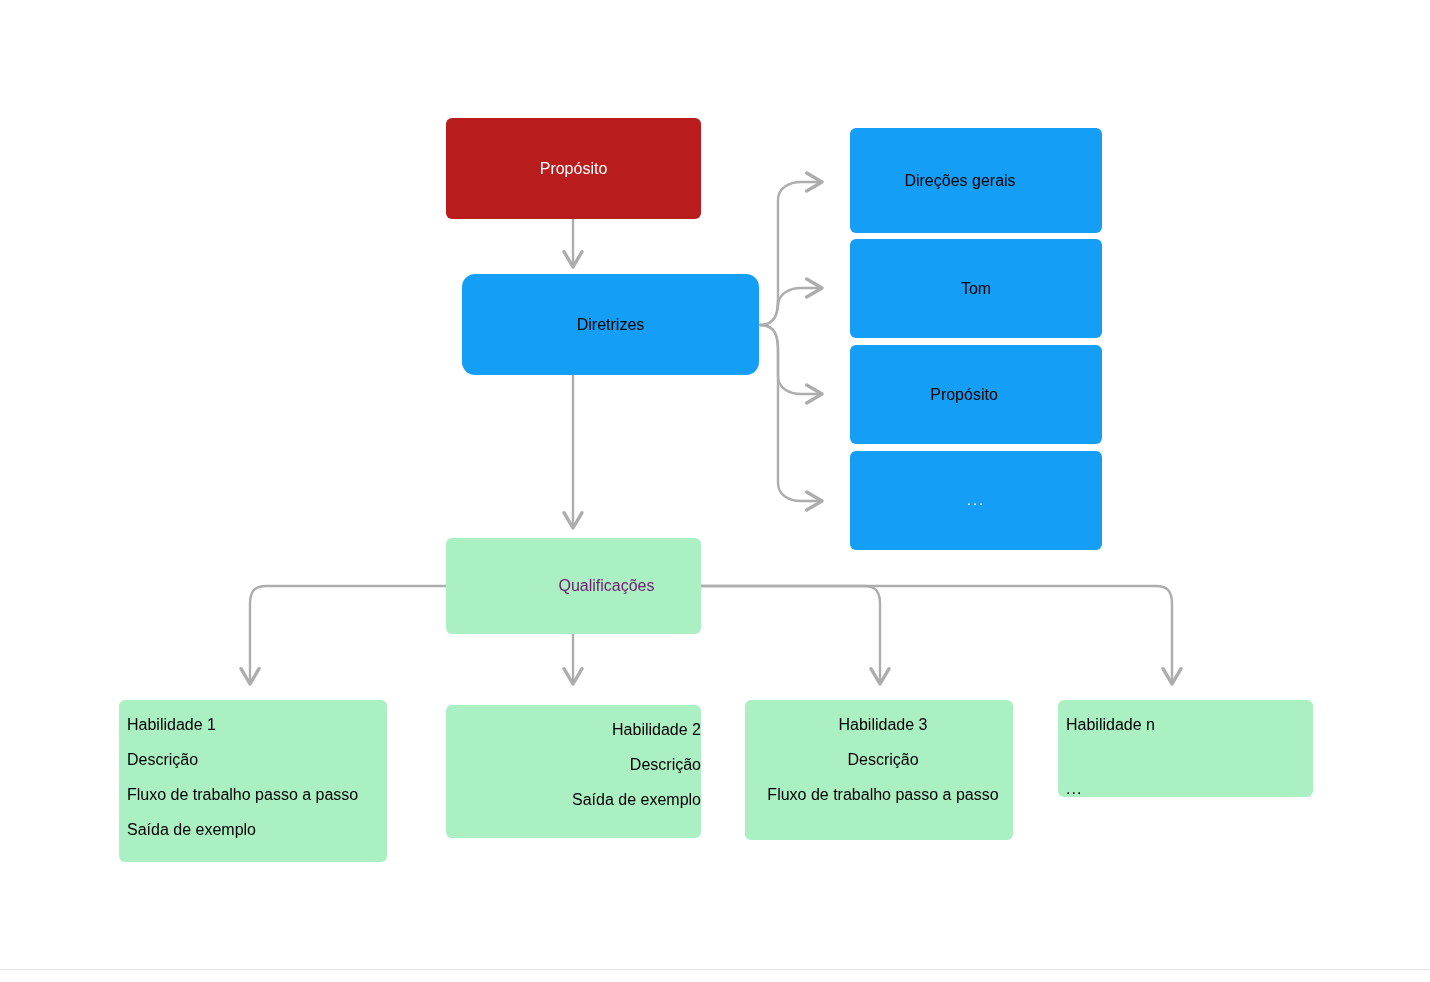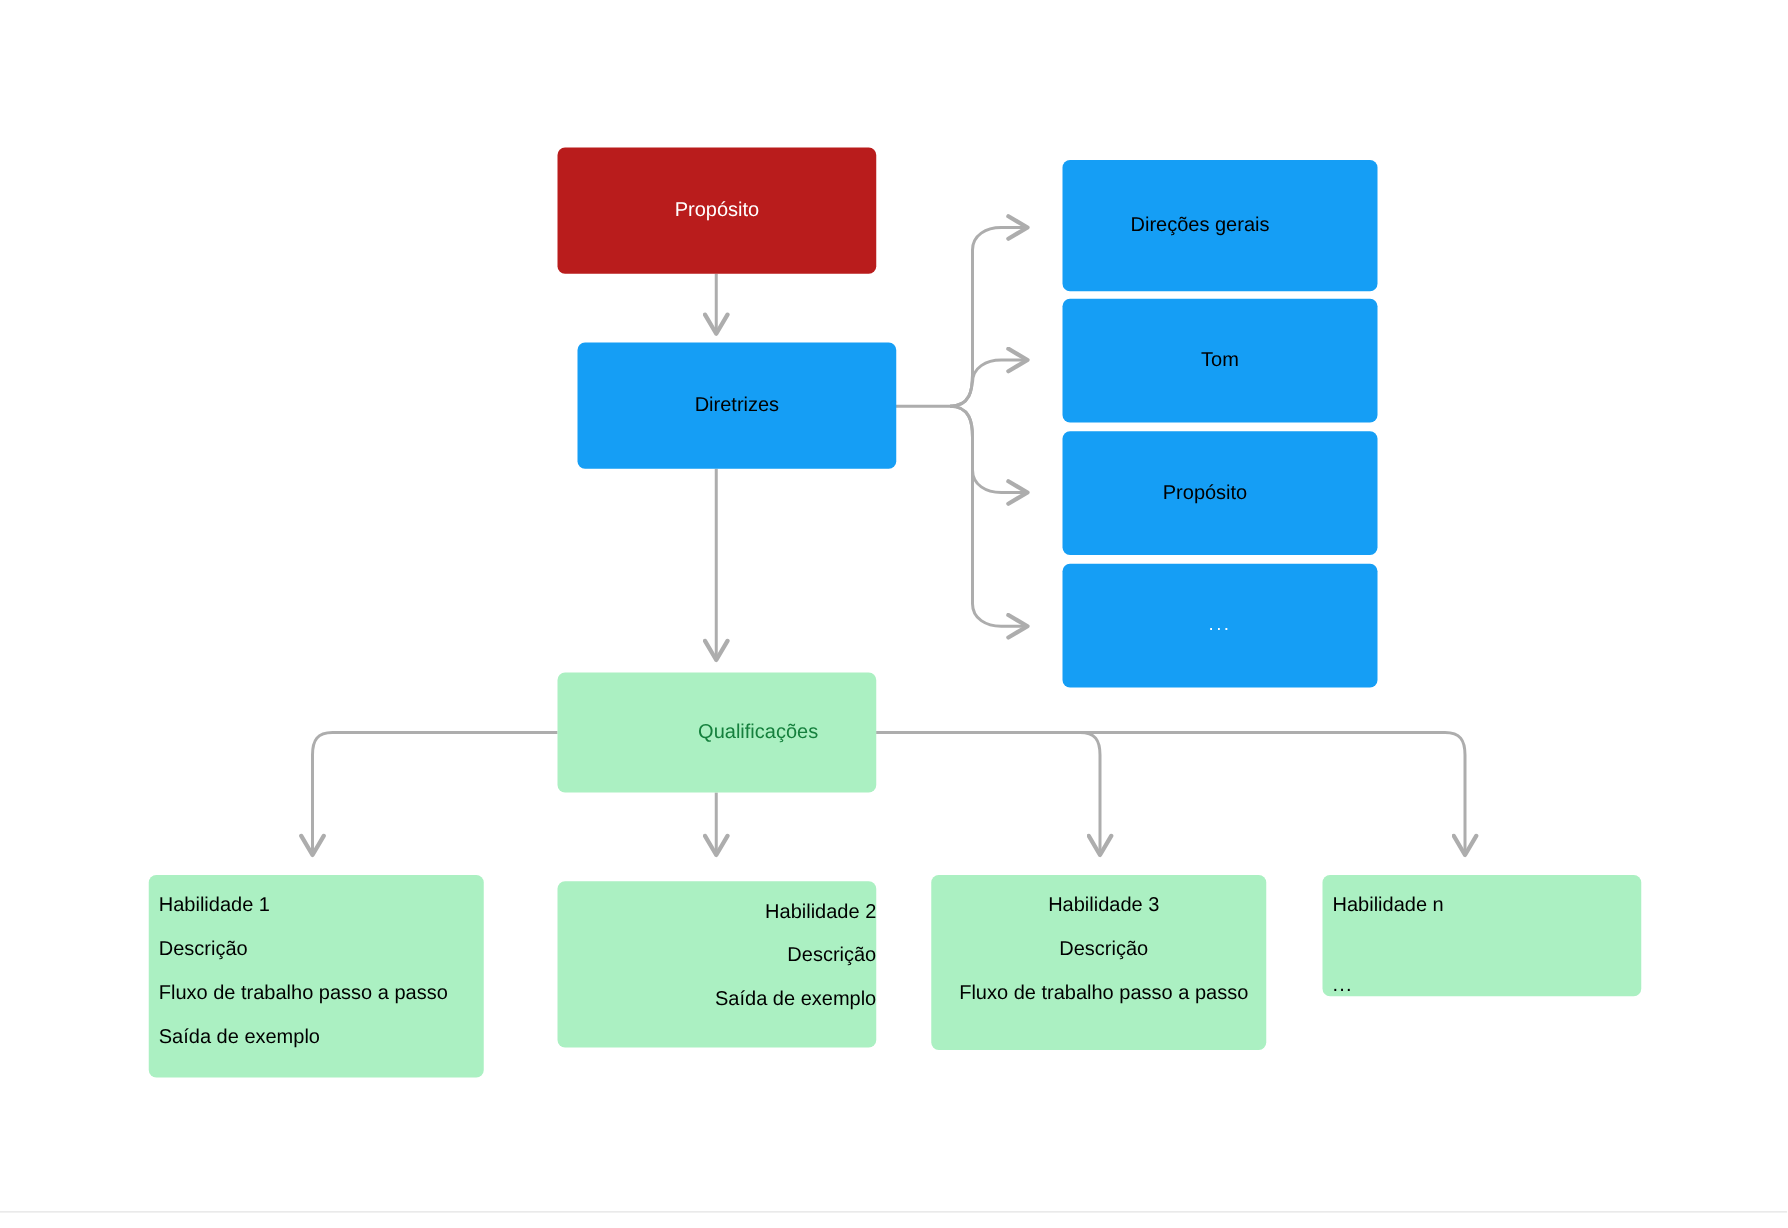--- a/index.html
+++ b/index.html
@@ -52,21 +52,21 @@
     background: #159ef5;
     margin-left: 16px;
   }
   .guideline .node-label {
     color: #000000;
   }
   .qual {
     background: #abf0c2;
   }
   .qual .node-label {
-    color: #15803d;
+    color: #701a75;
   }
   .skill {
     background: #abf0c2;
     justify-content: flex-start;
     padding-top: 17px;
     overflow: visible;
   }
   .skill .line {
     font-size: 16px;
     color: #000000;
@@ -129,21 +129,21 @@
       <path d="M 701 586 L 864 586 C 876 586 880 592 880 604 L 880 684" marker-end="url(#arrowOpen)"></path>
 
       <path d="M 701 586 L 1156 586 C 1168 586 1172 592 1172 604 L 1172 684" marker-end="url(#arrowOpen)"></path>
     </g>
   </svg>
 
   <div class="node purpose centered" style="left:446px; top:118px; width:255px; height:101px;">
     <span class="node-label">Propósito</span>
   </div>
 
-  <div class="node guideline centered" style="left:446px; top:274px; width:255px; height:101px;">
+  <div class="node guideline centered" style="left:446px; top:274px; width:297px; height:101px;border-radius:13px;">
     <span class="node-label">Diretrizes</span>
   </div>
 
   <div class="node guideline" style="left:834px; top:128px; width:252px; height:105px; align-items:center;">
     <span class="node-label" style="transform:translateX(-16px);">Direções gerais</span>
   </div>
 
   <div class="node guideline" style="left:834px; top:239px; width:252px; height:99px; align-items:center;">
     <span class="node-label">Tom</span>
   </div>

